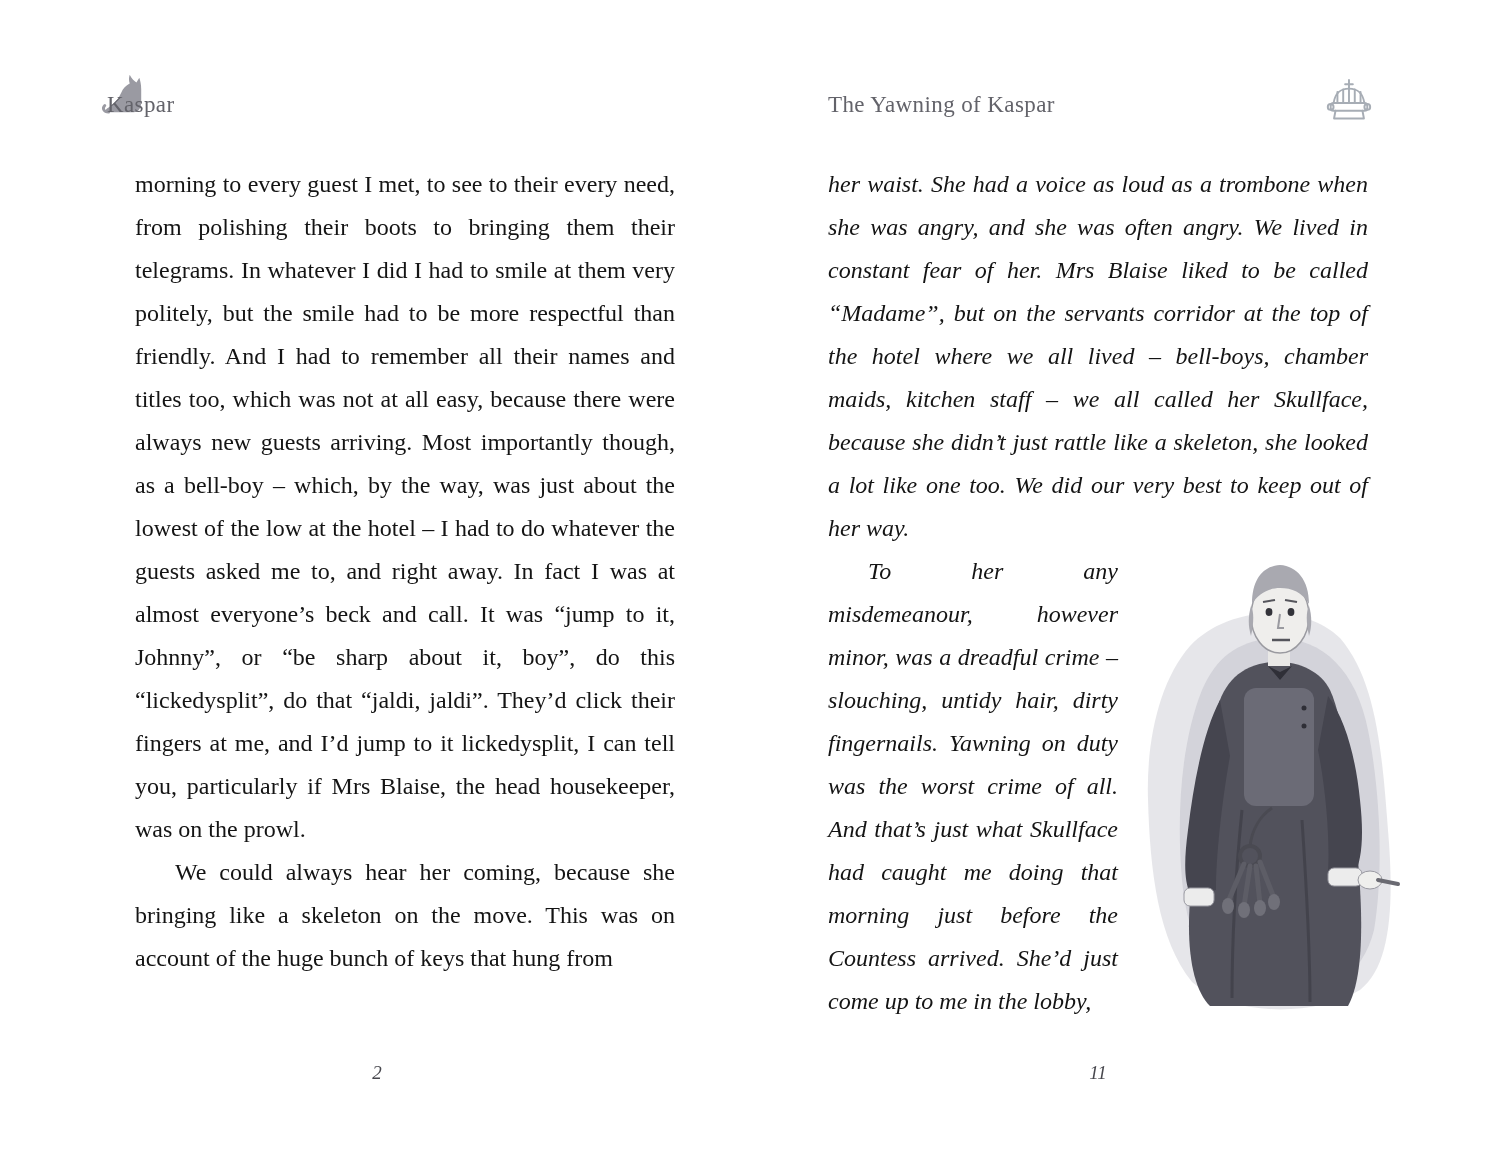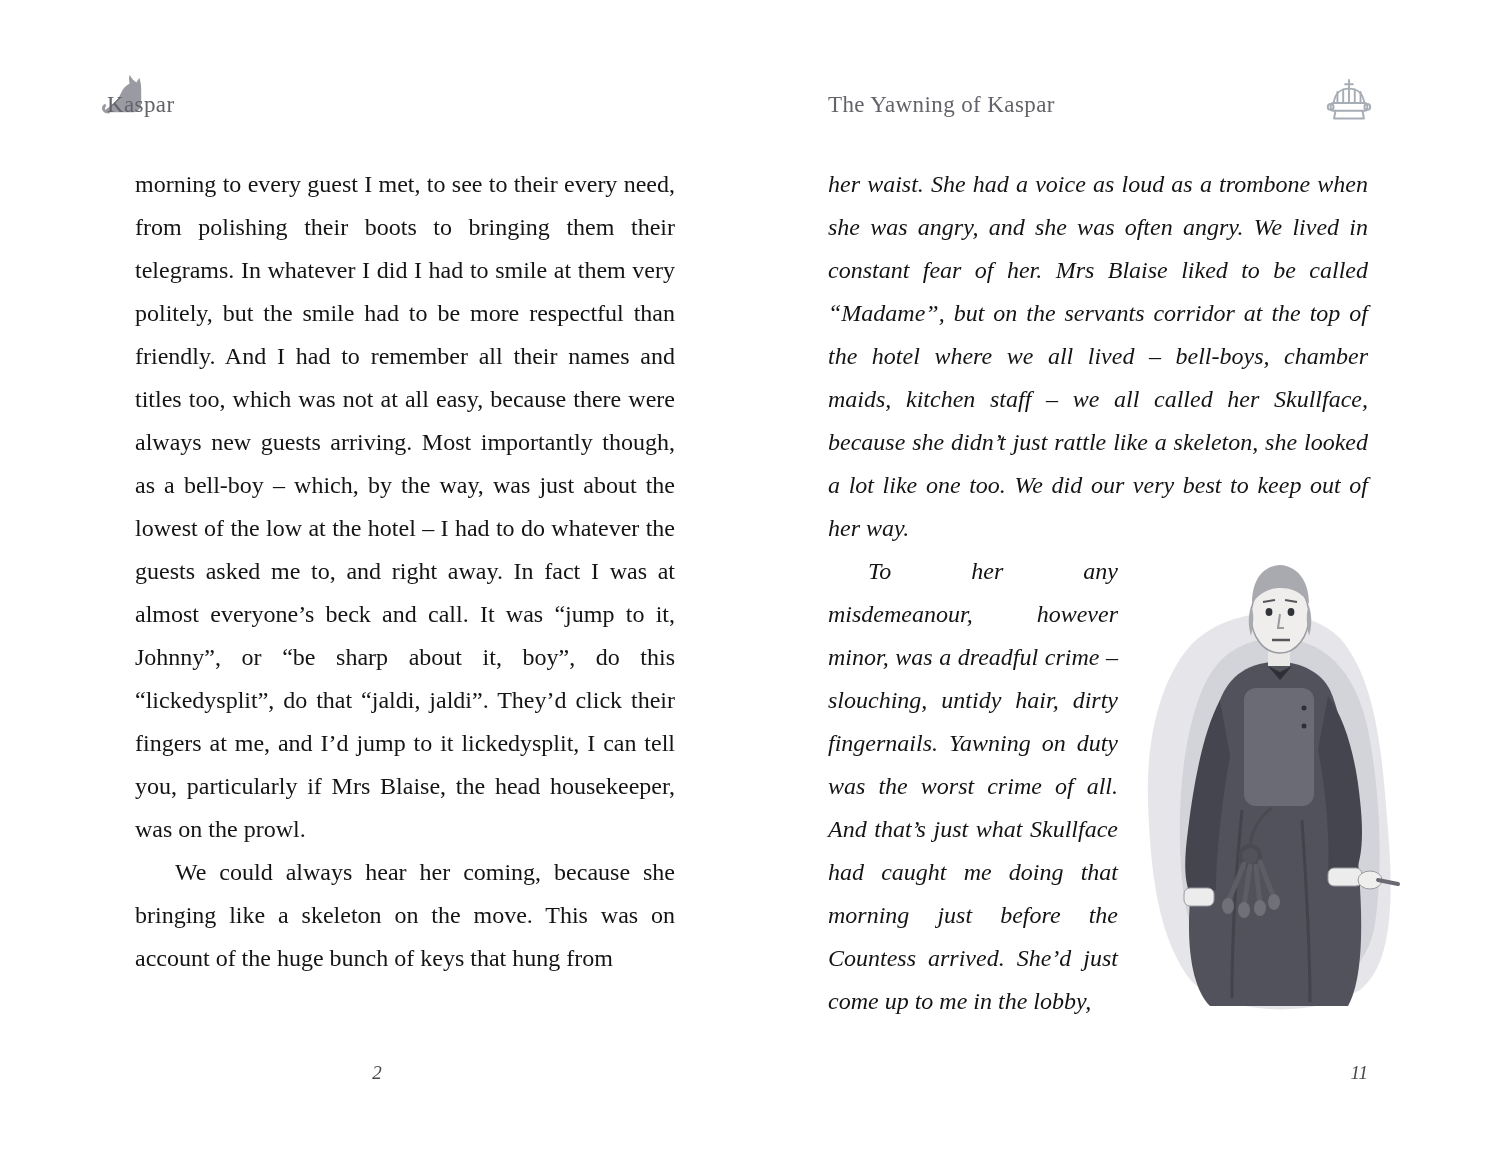--- a/index.html
+++ b/index.html
@@ -19,21 +19,21 @@
     position:absolute;top:92px;width:540px;text-align:left;
     font-size:23px;color:#63636a;letter-spacing:.4px;
   }
   #left-head{left:107px;}
   #right-head{left:828px;}
   .pagenum{
     position:absolute;top:1062px;width:540px;text-align:center;
     font-style:italic;font-size:19px;color:#48484e;
   }
   #left-num{left:107px;}
-  #right-num{left:828px;text-align:right;}
+  #right-num{left:828px;}
   .corner-icon{position:absolute;}
   #cat-corner{left:100px;top:70px;width:46px;height:46px;}
   #crown-corner{left:1322px;top:78px;width:54px;height:46px;}
   .illu{
     float:right;width:272px;height:468px;
     margin:0 -36px 0 14px;
   }
   .illu svg{width:100%;height:100%;display:block;}
 </style>
 </head>

